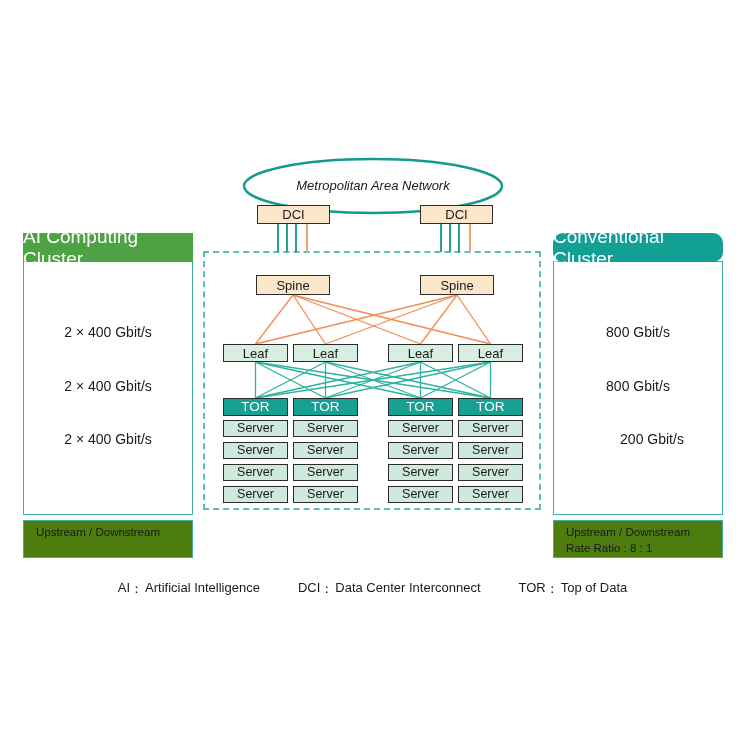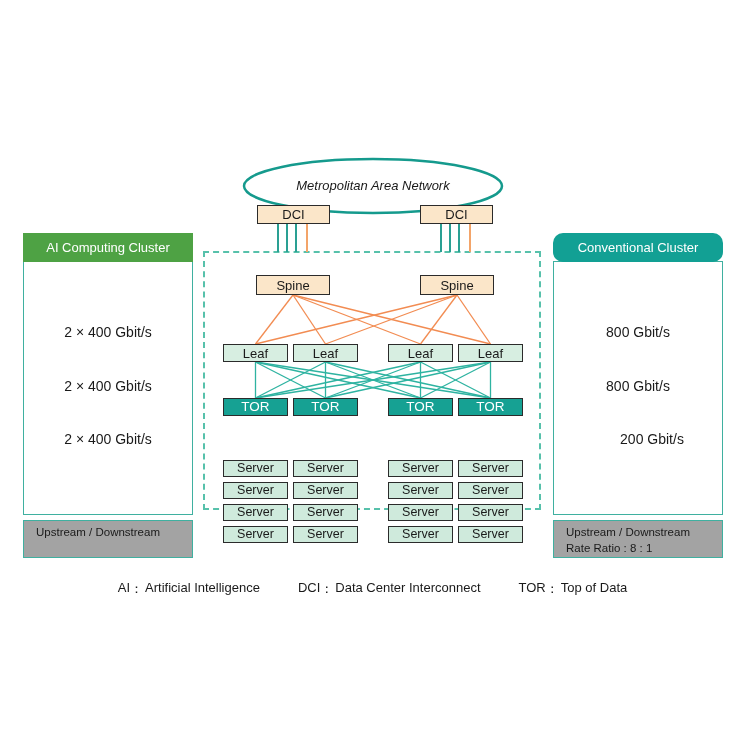--- a/index.html
+++ b/index.html
@@ -9,31 +9,31 @@
   }
   .abs{position:absolute;box-sizing:border-box;}
   #lines-layer{position:absolute;left:0;top:0;width:745px;height:746px;z-index:1;}
   .node{
     z-index:2;display:flex;align-items:center;justify-content:center;
     border:1.5px solid #2b2b2b;font-size:13px;line-height:1;background:#fff;
   }
   .spine-dci{background:#fbe6c9;}
   .leaf{background:#d7eee1;}
   .tor{background:#16a193;color:#ffffff;font-size:13.5px;}
-  .server{background:#cfeadc;font-size:12.5px;margin-top:40px;}
+  .server{background:#cfeadc;font-size:12.5px;}
   .man-label{z-index:2;text-align:center;font-size:13px;background:transparent;font-style:italic;}
   .dashed-box{z-index:0;border:2px dashed #57c1ab;background:#ffffff;}
   .panel-header{
     z-index:2;display:flex;align-items:center;justify-content:center;
-    color:#ffffff;font-size:13px;text-align:right;
+    color:#ffffff;font-size:19px;
   }
   .panel-body{z-index:0;background:#ffffff;border:1.5px solid #3fb0a0;}
   .rate-label{z-index:2;text-align:center;font-size:14px;}
   .ratio-box{
-    z-index:2;background:#a3a3a3;border:1.5px solid #3fb0a0;
+    z-index:2;background:#4d7c0f;border:1.5px solid #3fb0a0;
     font-size:11.5px;line-height:16px;padding:3px 0 12px 12px;
   }
   .clos-box{
     z-index:2;background:#d9ecf9;border:1.5px solid #5a5a5a;
     display:flex;align-items:center;justify-content:center;font-size:14px;
   }
   .legend{
     z-index:2;left:0;top:578px;width:745px;height:22px;
     display:flex;align-items:center;justify-content:center;gap:38px;font-size:13px;
   }

